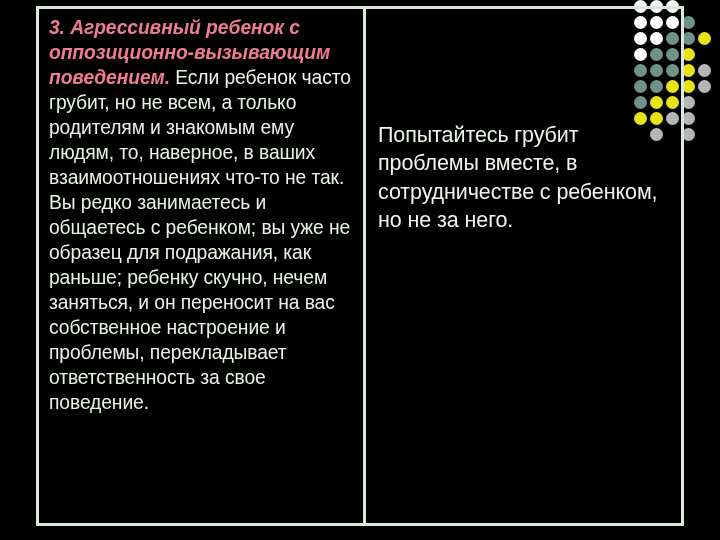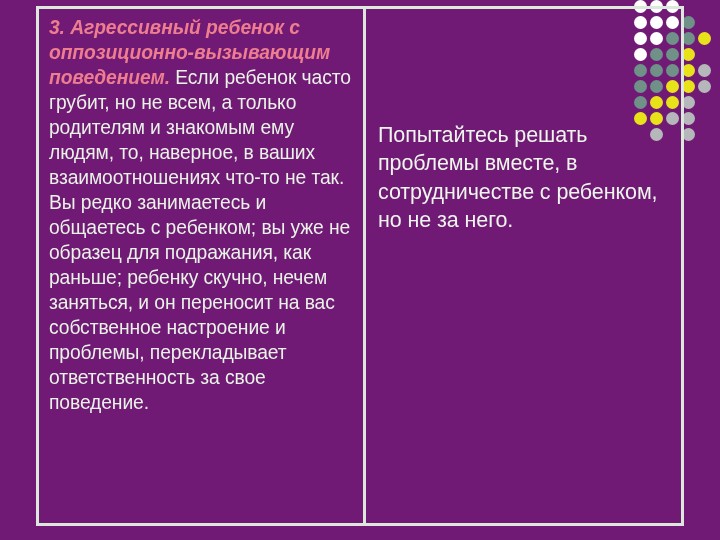--- a/index.html
+++ b/index.html
@@ -11,21 +11,21 @@
     height: 540px;
     overflow: hidden;
     background: #2a5279;
     font-family: "Liberation Sans", sans-serif;
     position: relative;
   }
 
   #slide {
     position: absolute;
     inset: 0;
-    background: #701a75;
+    background: #000000;
   }
 
   
   #dot-grid {
     position: absolute;
     top: 0px;
     left: 634px;
     width: 86px;
     height: 120px;
     z-index: 1;
@@ -140,18 +140,18 @@
       <div class="dot" style="width: 13px; height: 13px; left: 48px; top: 128px; background: rgb(182, 183, 186);"></div>
     </div>
 
   <div id="content-table">
 
     <div class="cell" id="cell-left">
       <p class="body-text" id="left-paragraph"><span class="lead">3. Агрессивный ребенок с оппозиционно-вызывающим поведением.</span><span> Если ребенок часто грубит, но не всем, а только родителям и знакомым ему людям, то, наверное, в ваших взаимоотношениях что-то не так. Вы редко занимаетесь и общаетесь с ребенком; вы уже не образец для подражания, как раньше; ребенку скучно, нечем заняться, и он переносит на вас собственное настроение и проблемы, перекладывает ответственность за свое поведение.</span></p>
     </div>
 
     <div class="cell" id="cell-right">
-      <p class="body-text" id="right-paragraph">Попытайтесь решать проблемы вместе, в сотрудничестве с ребенком, но не за него.</p>
+      <p class="body-text" id="right-paragraph">Попытайтесь грубит проблемы вместе, в сотрудничестве с ребенком, но не за него.</p>
     </div>
 
   </div>
 
 </div>
 
 </body></html>

